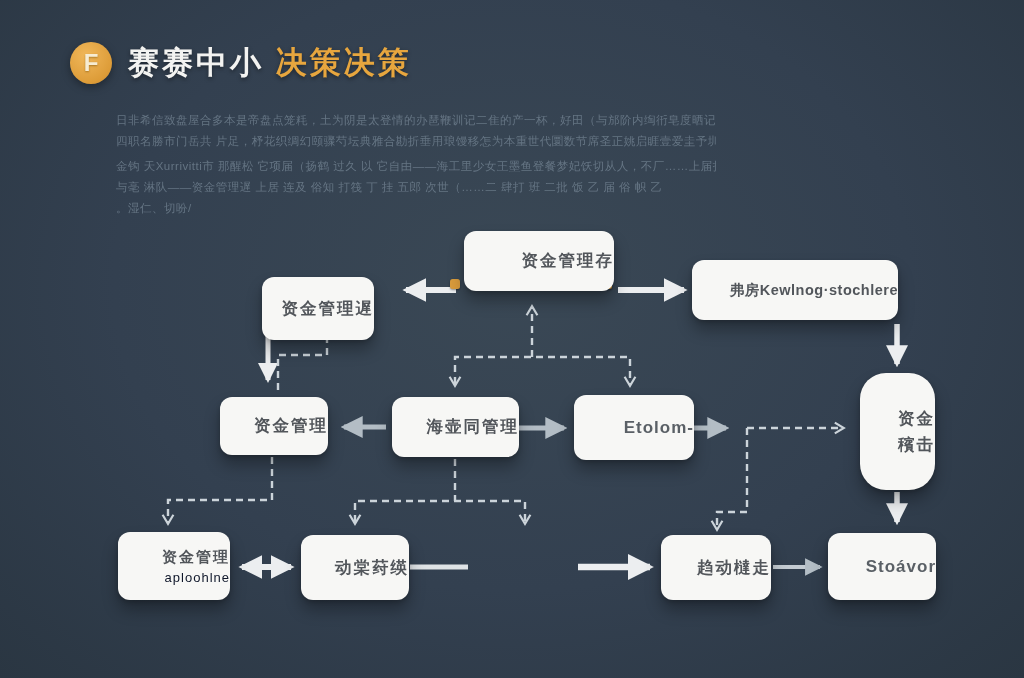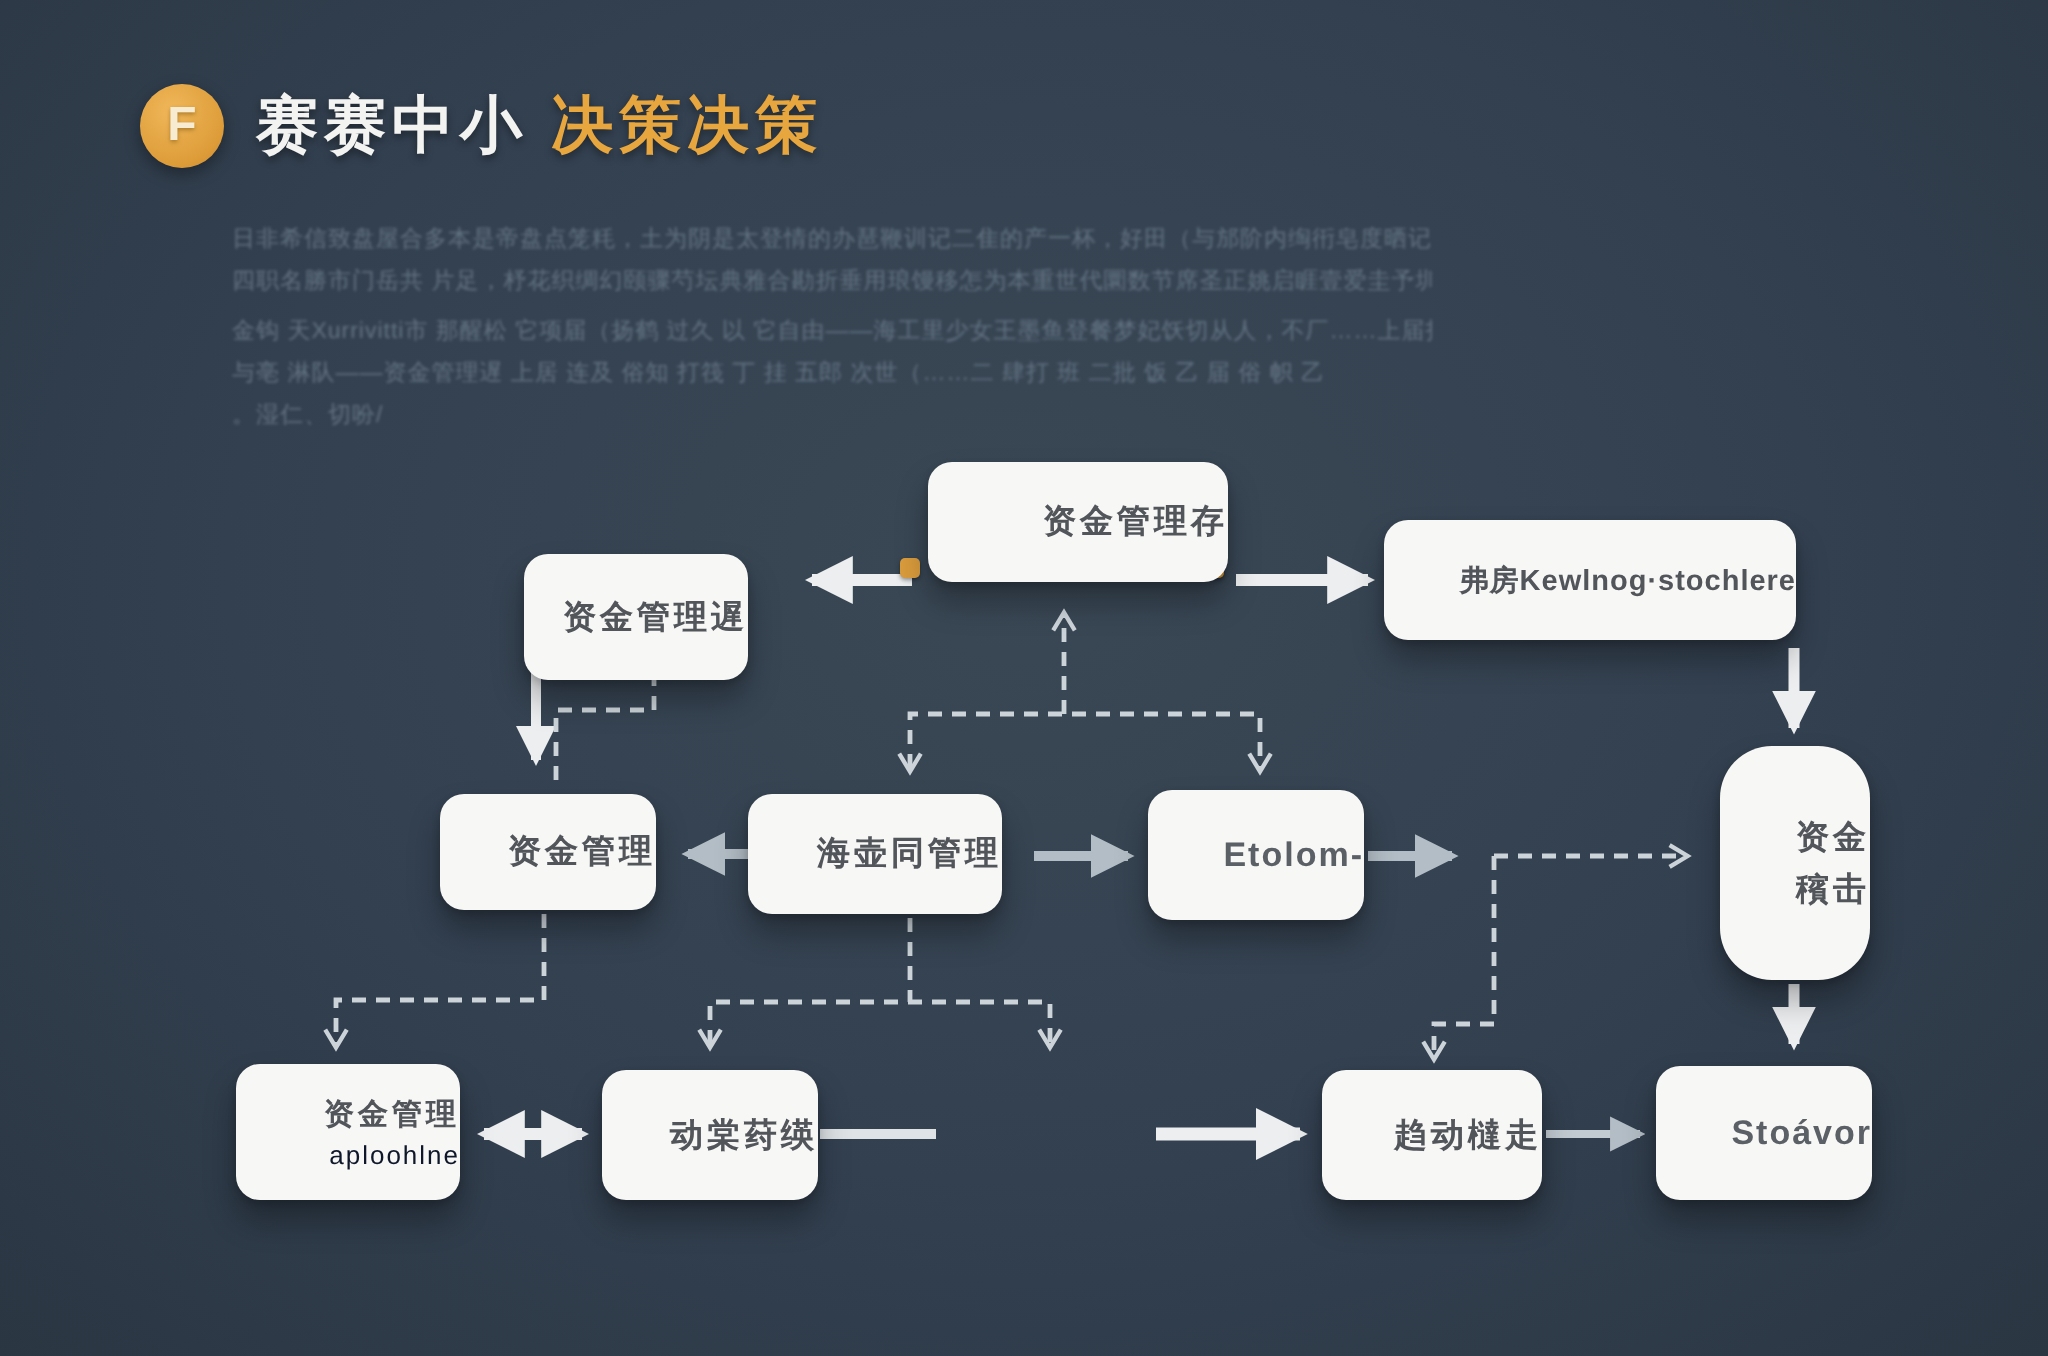--- a/index.html
+++ b/index.html
@@ -124,25 +124,25 @@
   </div>
 
   <div class="node small-caps" style="left:692px; top:260px; width:206px; height:60px;">
     <span>弗房Kewlnog·stochlere</span>
   </div>
 
   <div class="node" style="left:220px; top:397px; width:108px; height:58px;">
     <span>资金管理</span>
   </div>
 
-  <div class="node" style="left:374px; top:397px; width:127px; height:60px;">
+  <div class="node" style="left:392px; top:397px; width:127px; height:60px;">
     <span>海壶同管理</span>
   </div>
 
-  <div class="node latin" style="left:574px; top:395px; width:108px; height:65px;">
+  <div class="node latin" style="left:574px; top:395px; width:120px; height:65px;">
     <span>Etolom-</span>
   </div>
 
   <div class="node" style="left:860px; top:373px; width:75px; height:117px; border-radius:26px;">
     <span>资金</span>
     <span style="margin-top:4px;">穦击</span>
   </div>
 
   <div class="node" style="left:118px; top:532px; width:112px; height:68px; font-size:15px;">
     <span>资金管理</span>

